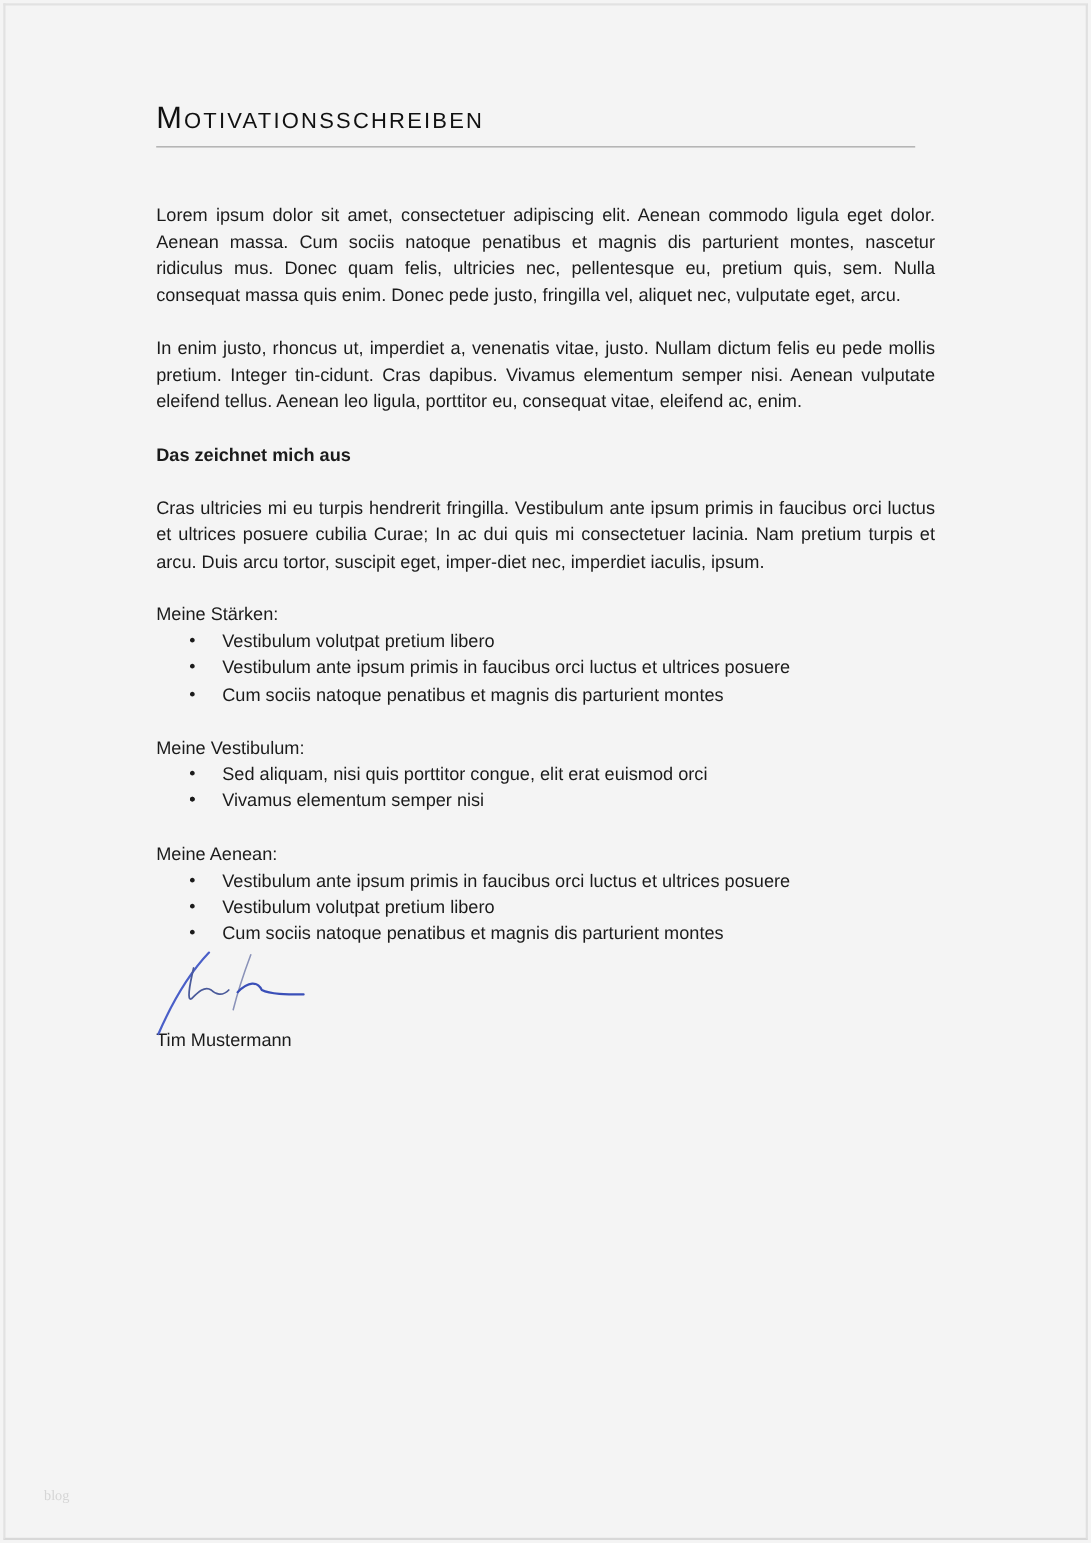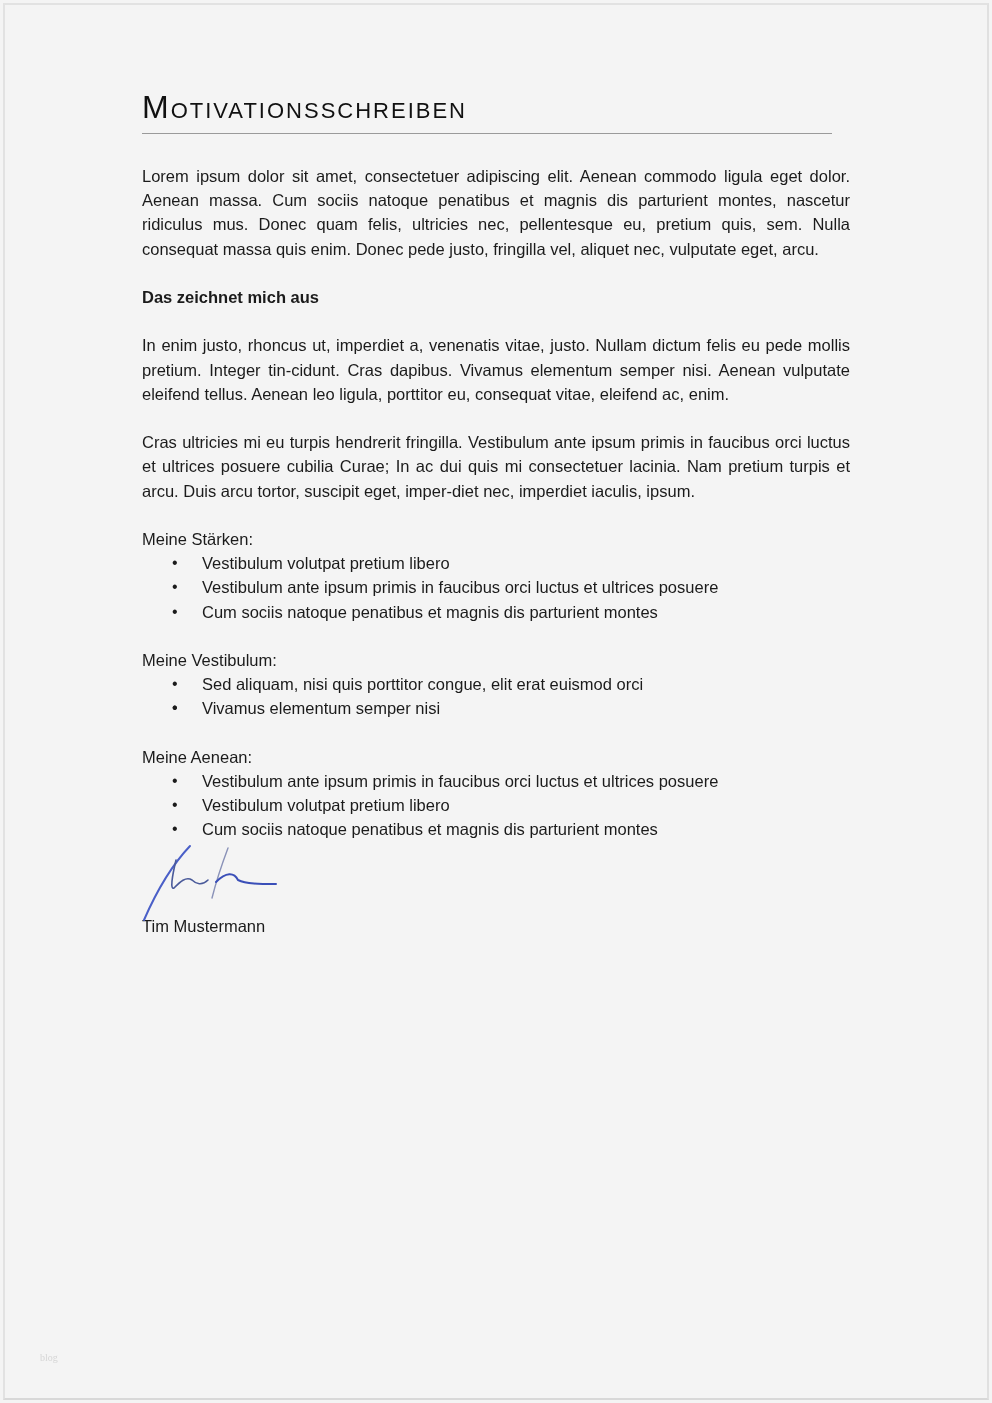--- a/index.html
+++ b/index.html
@@ -11,69 +11,69 @@
   .page-frame {
     position: absolute; left: 3px; top: 3px; right: 3px; bottom: 3px;
     border-left: 2px solid #e2e2e2; border-top: 2px solid #e2e2e2;
     border-right: 2px solid #e0e0e0; border-bottom: 2px solid #d8d8d8;
   }
   .content {
     position: absolute; left: 142px; top: 82px; width: 708px;
   }
   .title {
     font-family: "Liberation Sans", sans-serif;
-    font-size: 32px; font-weight: normal; letter-spacing: 2px;
+    font-size: 28px; font-weight: normal; letter-spacing: 2px;
     font-variant: small-caps; color: #111;
     margin: 0; line-height: 50px; height: 50px;
   }
   .title-rule {
     height: 1px; background: #9a9a9a; width: 690px; margin-top: 1px;
   }
   .text {
     font-family: "Liberation Sans", sans-serif;
     font-size: 16.5px; line-height: 24.2px; color: #1b1b1b;
     margin: 0;
   }
   .justify { text-align: justify; }
-  .p1 { margin-top: 30px; }
+  .p1 { margin-top: 50px; }
   .gap { margin-top: 24.2px; }
   .heading { font-weight: bold; }
   ul.bullets {
     list-style: none; margin: 0; padding: 0;
   }
   ul.bullets li {
     position: relative; padding-left: 60px;
   }
   ul.bullets li .bullet {
     position: absolute; left: 30px; top: 0; font-size: 16px;
   }
   .date { text-align: right; }
   .signature {
     position: relative; height: 72px; margin-top: 0;
   }
   .signature svg { position: absolute; left: 0; top: 0; }
   .watermark {
     position: absolute; left: 40px; top: 1352px;
     font-family: Liberation Serif, serif;
-    font-size: 10px; color: #d6d6d6;
+    font-size: 13px; color: #d6d6d6;
   }
 </style>
 </head>
 <body>
 
 <div class="page-frame"></div>
 
 <div class="content">
   <h1 class="title">Motivationsschreiben</h1>
   <div class="title-rule"></div>
 
   <p class="text justify p1">Lorem ipsum dolor sit amet, consectetuer adipiscing elit. Aenean commodo ligula eget dolor. Aenean massa. Cum sociis natoque penatibus et magnis dis parturient montes, nascetur ridiculus mus. Donec quam felis, ultricies nec, pellentesque eu, pretium quis, sem. Nulla consequat massa quis enim. Donec pede justo, fringilla vel, aliquet nec, vulputate eget, arcu.</p>
+  <p class="text justify gap">In enim justo, rhoncus ut, imperdiet a, venenatis vitae, justo. Nullam dictum felis eu pede mollis pretium. Integer tin-cidunt. Cras dapibus. Vivamus elementum semper nisi. Aenean vulputate eleifend tellus. Aenean leo ligula, porttitor eu, consequat vitae, eleifend ac, enim.</p>
+
   <p class="text heading gap">Das zeichnet mich aus</p>
-
-  <p class="text justify gap">In enim justo, rhoncus ut, imperdiet a, venenatis vitae, justo. Nullam dictum felis eu pede mollis pretium. Integer tin-cidunt. Cras dapibus. Vivamus elementum semper nisi. Aenean vulputate eleifend tellus. Aenean leo ligula, porttitor eu, consequat vitae, eleifend ac, enim.</p>
   <p class="text justify gap">Cras ultricies mi eu turpis hendrerit fringilla. Vestibulum ante ipsum primis in faucibus orci luctus et ultrices posuere cubilia Curae; In ac dui quis mi consectetuer lacinia. Nam pretium turpis et arcu. Duis arcu tortor, suscipit eget, imper-diet nec, imperdiet iaculis, ipsum.</p>
 
   <div class="gap">
     <p class="text">Meine Stärken:</p>
     <ul class="bullets text">
       <li><span class="bullet">•</span><span>Vestibulum volutpat pretium libero</span></li>
       <li><span class="bullet">•</span><span>Vestibulum ante ipsum primis in faucibus orci luctus et ultrices posuere</span></li>
       <li><span class="bullet">•</span><span>Cum sociis natoque penatibus et magnis dis parturient montes</span></li>
     </ul>
   </div>

